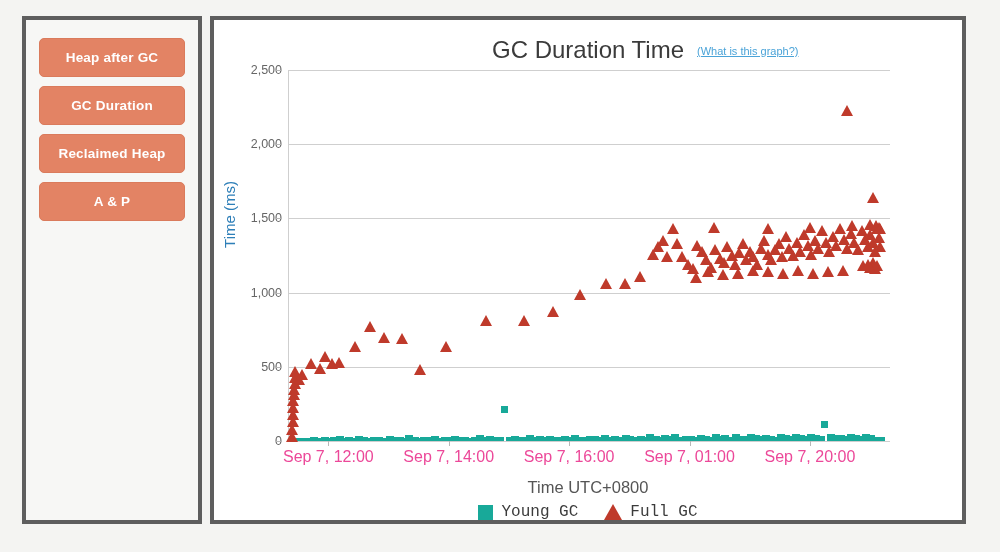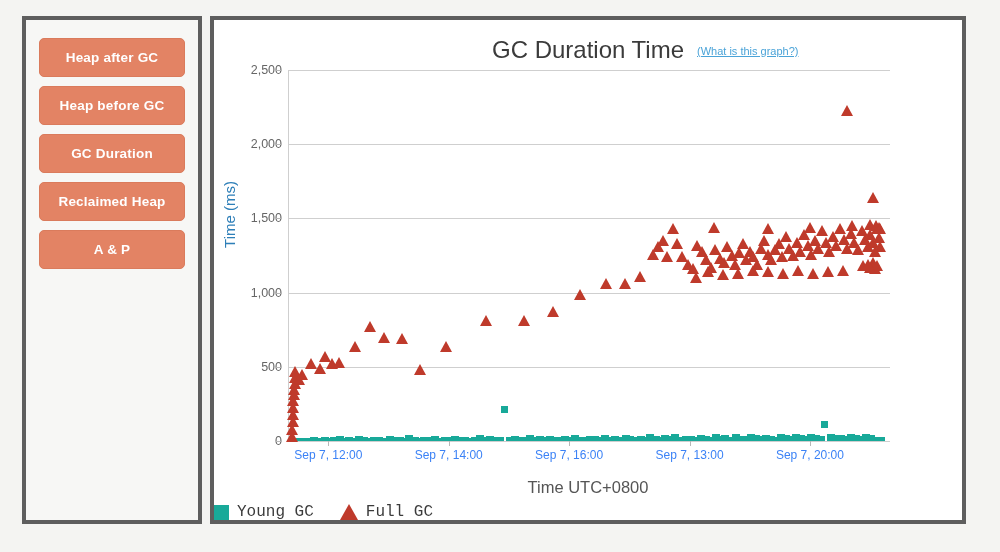--- a/index.html
+++ b/index.html
@@ -129,22 +129,22 @@
   }
   .ytick-mark {
     position: absolute;
     width: 6px;
     height: 1px;
     background: #b8b8b8;
   }
 
   .xtick-label {
     position: absolute;
-    font-size: 12px;
-    color: #3b82f6;
+    font-size: 16px;
+    color: #ec4899;
     transform: translateX(-50%);
     white-space: nowrap;
   }
   .xtick-mark {
     position: absolute;
     width: 1px;
     height: 5px;
     background: #b8b8b8;
   }
   .xaxis-title {
@@ -187,20 +187,21 @@
     background: #18a999;
   }
 
   
   .legend {
     position: absolute;
     left: 0;
     right: 0;
     top: 483px;
     display: flex;
+    justify-content: center;
     align-items: center;
     gap: 26px;
   }
   .legend-item {
     display: flex;
     align-items: center;
     gap: 8px;
     font-size: 16px;
     color: #3b3b3b;
     font-family: "Liberation Mono", monospace;
@@ -219,21 +220,20 @@
   }
 </style>
 </head>
 <body>
 
 <div class="page">
 
   <div class="sidebar-panel">
     <div class="sidebar-list">
       <div class="nav-button">Heap after GC</div>
-      <div class="nav-button">Heap before GC</div>
       <div class="nav-button">GC Duration</div>
       <div class="nav-button">Reclaimed Heap</div>
       <div class="nav-button">A &amp; P</div>
     </div>
   </div>
 
   <div class="chart-panel">
     <div class="chart-inner">
 
       <div class="chart-title">GC Duration Time</div>
@@ -503,21 +503,21 @@
           <div class="pt-full" style="left: 573.726px; top: 188.904px;"></div>
         </div>
 
       <div id="xticks">
           <div class="xtick-label" style="left: 114.334px; top: 428px;">Sep 7, 12:00</div>
           <div class="xtick-mark" style="left: 114.334px; top: 421px;"></div>
           <div class="xtick-label" style="left: 234.734px; top: 428px;">Sep 7, 14:00</div>
           <div class="xtick-mark" style="left: 234.734px; top: 421px;"></div>
           <div class="xtick-label" style="left: 355.134px; top: 428px;">Sep 7, 16:00</div>
           <div class="xtick-mark" style="left: 355.134px; top: 421px;"></div>
-          <div class="xtick-label" style="left: 475.534px; top: 428px;">Sep 7, 13:00</div>
+          <div class="xtick-label" style="left: 475.534px; top: 428px;">Sep 7, 01:00</div>
           <div class="xtick-mark" style="left: 475.534px; top: 421px;"></div>
           <div class="xtick-label" style="left: 595.934px; top: 428px;">Sep 7, 20:00</div>
           <div class="xtick-mark" style="left: 595.934px; top: 421px;"></div>
         </div>
       <div class="xaxis-title">Time UTC+0800</div>
 
       <div class="legend">
         <div class="legend-item">
           <span class="legend-swatch-square"></span>
           <span>Young GC</span>

